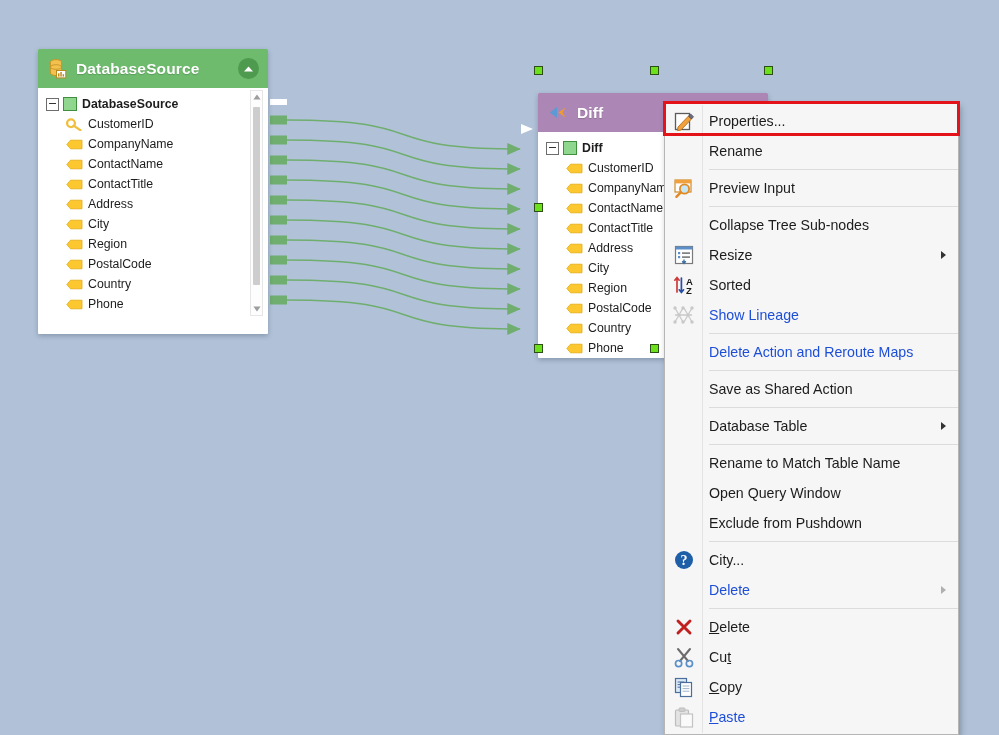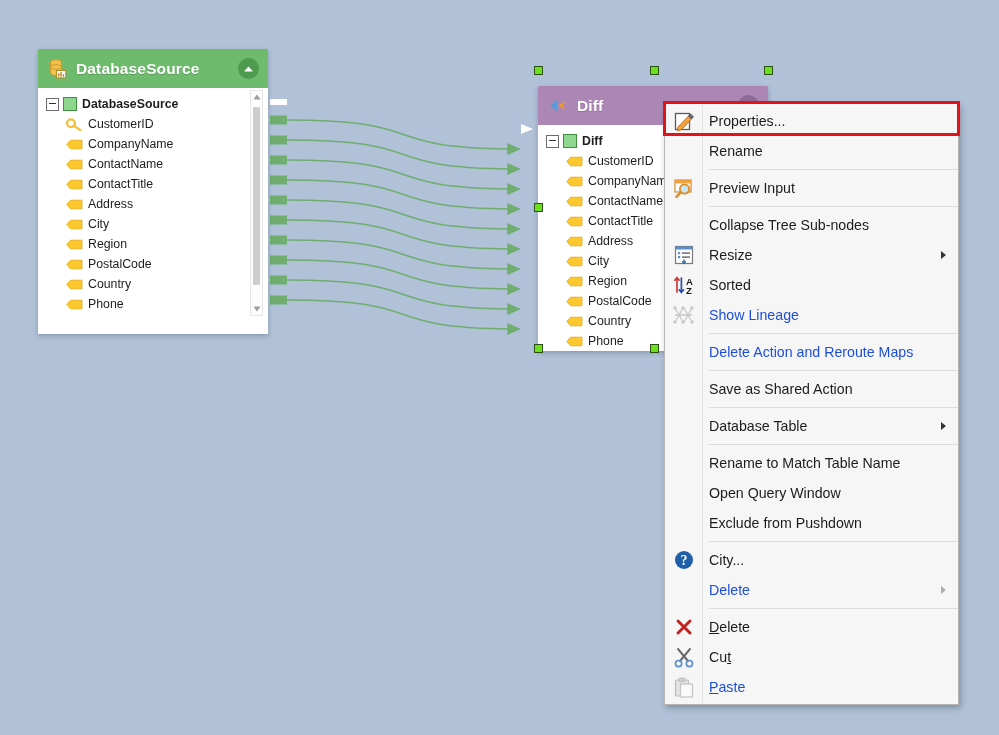--- a/index.html
+++ b/index.html
@@ -378,21 +378,21 @@
         <div class="thumb"></div>
         <div class="arrow" style="position:absolute;bottom:0;left:0;">
           <svg width="8" height="6" viewBox="0 0 8 6">
               <path d="M4,5.4 L0.4,0.6 L7.6,0.6 Z" fill="#9e9e9e"></path>
             </svg>
         </div>
       </div>
     </div>
   </div>
 
-  <div class="node diff" style="left:538px; top:86px; width:230px; height:265px;">
+  <div class="node diff" style="left:538px; top:93px; width:230px; height:265px;">
     <div class="node-head">
       <span style="flex:0 0 auto;display:flex;">
         <svg width="19" height="15" viewBox="0 0 19 15">
           <path d="M1,7.5 L8,2 L8,13 Z" fill="#5b9bd5"></path>
           <path d="M9.5,7.5 L16.5,2.5 L13.5,7.5 L16.5,12.5 Z" fill="#ed9b33"></path>
         </svg>
       </span>
       <span class="title">Diff</span>
       <span class="collapse-btn">
         <svg width="11" height="8" viewBox="0 0 11 8">
@@ -635,20 +635,35 @@
         <div class="mi">
           <span class="mi-icon">
             <svg width="21" height="21" viewBox="0 0 21 21">
               <path d="M4,2 L14,14 M16,2 L6,14" stroke="#6b6b6b" stroke-width="2" fill="none" stroke-linecap="round"></path>
               <circle cx="4.6" cy="16.6" r="3.1" fill="none" stroke="#5b8fc9" stroke-width="1.7"></circle>
               <circle cx="15.4" cy="16.6" r="3.1" fill="none" stroke="#5b8fc9" stroke-width="1.7"></circle>
             </svg>
           </span>
           <span>Cu<u>t</u></span>
         </div>
+        <div class="mi">
+          <span class="mi-icon">
+            <svg width="21" height="21" viewBox="0 0 21 21">
+              <rect x="1.5" y="1.5" width="11" height="14" fill="#dce9f7" stroke="#4a6f9c" stroke-width="1.2"></rect>
+              <g stroke="#4a6f9c" stroke-width="1">
+                <path d="M3.6,5 H10.4 M3.6,7.6 H10.4 M3.6,10.2 H10.4"></path>
+              </g>
+              <rect x="6.5" y="5.5" width="11" height="14" fill="#ffffff" stroke="#4a6f9c" stroke-width="1.2"></rect>
+              <g stroke="#9bb4cf" stroke-width="1">
+                <path d="M8.6,9 H15.4 M8.6,11.6 H15.4 M8.6,14.2 H15.4"></path>
+              </g>
+            </svg>
+          </span>
+          <span><u>C</u>opy</span>
+        </div>
         <div class="mi disabled">
           <span class="mi-icon">
             <svg width="20" height="21" viewBox="0 0 20 21">
               <rect x="1.5" y="3" width="13" height="16" rx="1" fill="#e3e3e3" stroke="#bdbdbd" stroke-width="1.2"></rect>
               <rect x="5" y="1" width="6" height="3.4" rx="1" fill="#cfcfcf" stroke="#bdbdbd" stroke-width="1"></rect>
               <rect x="6.5" y="7" width="12" height="13" fill="#fafafa" stroke="#c4c4c4" stroke-width="1.2"></rect>
             </svg>
           </span>
           <span><u>P</u>aste</span>
         </div>

